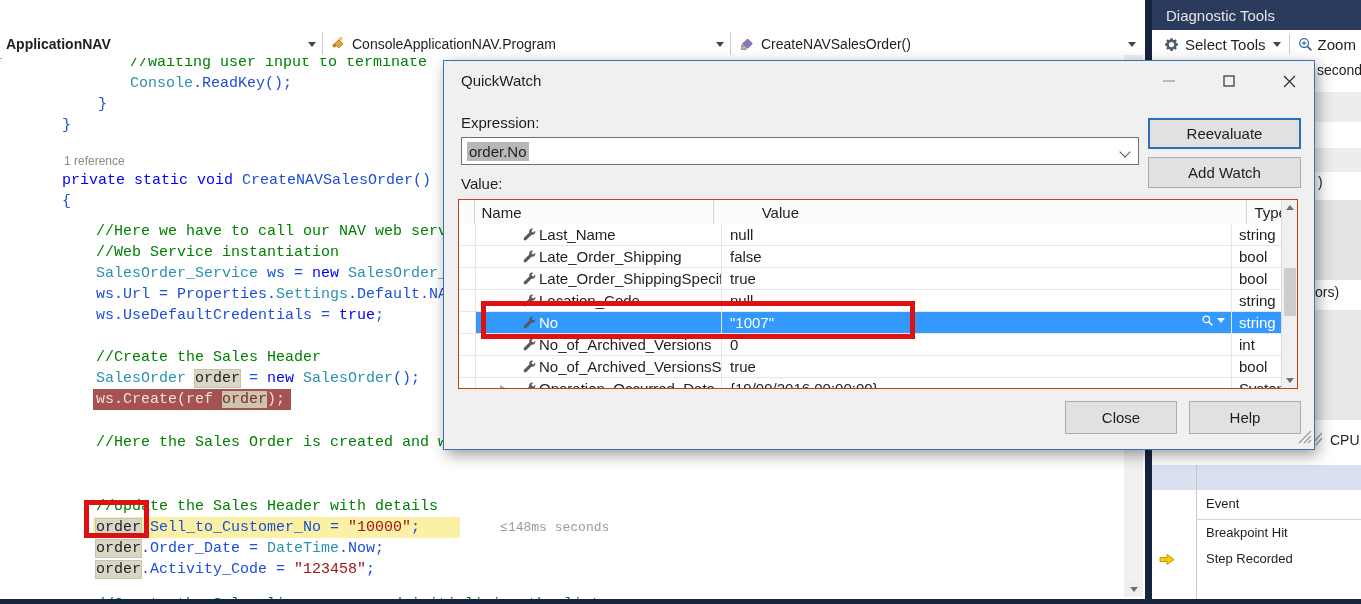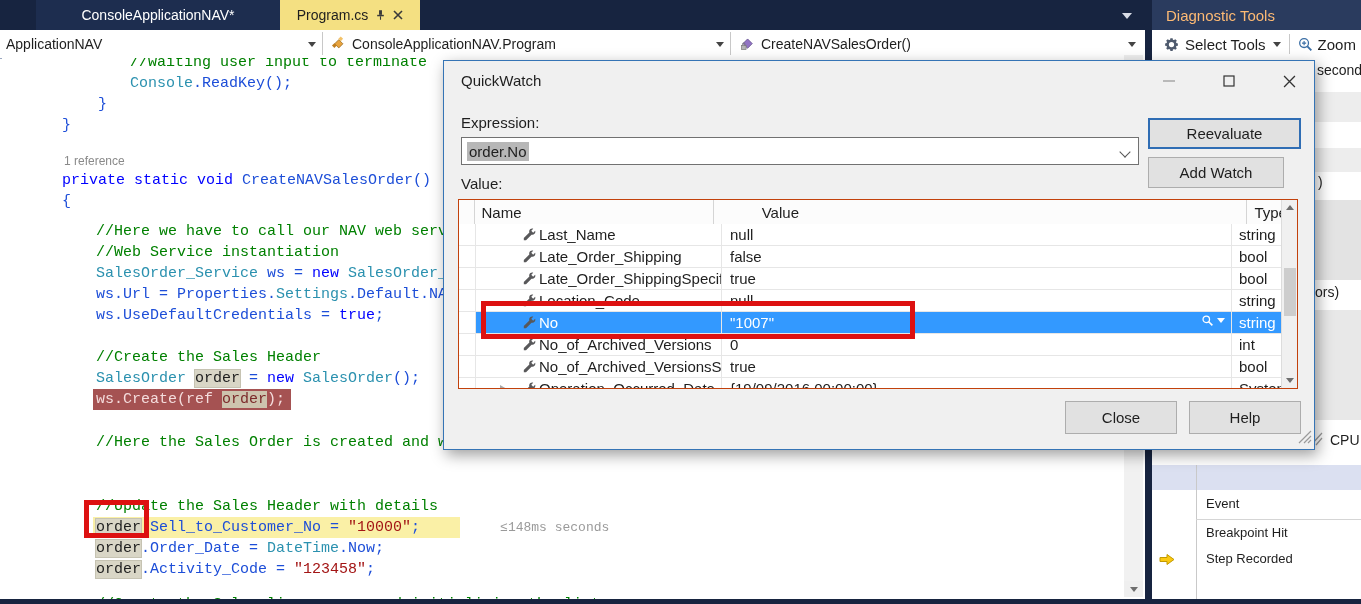--- a/index.html
+++ b/index.html
@@ -5,21 +5,21 @@
   html,body{margin:0;padding:0;background:#0e1a30;}
   .stage{position:relative;width:1361px;height:604px;overflow:hidden;background:#ffffff;
          font-family:"Liberation Sans","DejaVu Sans",sans-serif;color:#1e1e1e;}
   
   .tabbar{position:absolute;left:0;top:0;width:1152px;height:30px;background:#172440;}
   .tab{position:absolute;top:0;height:30px;display:flex;align-items:center;justify-content:center;font-size:14px;}
   .tab-project{left:36px;width:244px;background:#1d2d4f;color:#ffffff;}
   .tab-file{left:280px;width:140px;background:#f4e082;color:#1e1e1e;gap:7px;padding:0 6px;box-sizing:border-box;}
   .tab-caret{position:absolute;left:1122px;top:13px;width:0;height:0;
              border-left:5px solid transparent;border-right:5px solid transparent;border-top:6px solid #d8dce6;}
-  .diag-header{position:absolute;left:1152px;top:0;width:209px;height:30px;background:#2a3b5e;color:#fdba74;
+  .diag-header{position:absolute;left:1152px;top:0;width:209px;height:30px;background:#2a3b5e;color:#e5e5e5;
                font-size:15px;display:flex;align-items:center;padding-left:14px;box-sizing:border-box;}
   
   .crumbbar{position:absolute;left:0;top:30px;width:1145px;height:28px;background:#ffffff;border-bottom:1px solid #9aa7c0;
             font-size:14px;}
   .crumb-sec{position:absolute;top:0;height:27px;display:flex;align-items:center;}
   .crumb-sep{position:absolute;top:2px;width:1px;height:23px;background:#c8c8c8;}
   .caret-dn{width:0;height:0;border-left:4px solid transparent;border-right:4px solid transparent;border-top:5px solid #444;}
   
   .diag-toolbar{position:absolute;left:1152px;top:30px;width:209px;height:28px;background:#ffffff;
                 border-bottom:1px solid #c9c9c9;font-size:15px;display:flex;align-items:center;overflow:hidden;}
@@ -88,47 +88,26 @@
   .redbox{position:absolute;border:5px solid #dd1111;z-index:50;background:transparent;}
   .box-no{left:481px;top:301px;width:424px;height:28px;}
   .box-order{left:84px;top:500px;width:55px;height:28px;}
   .icon{display:inline-flex;align-items:center;justify-content:center;}
 </style>
 </head>
 <body>
 
 <div class="stage">
 
-  <div class="tabbar">
-    <div class="tab tab-project">
-      <span>ConsoleApplicationNAV*</span>
-    </div>
-    <div class="tab tab-file">
-      <span>Program.cs</span>
-      <span class="icon">
-          <svg width="11" height="12" viewBox="0 0 12 12">
-            <rect x="4.4" y="0.8" width="3.2" height="5" fill="#3a3a3a"></rect>
-            <rect x="2.4" y="5.8" width="7.2" height="1.6" fill="#3a3a3a"></rect>
-            <rect x="5.4" y="7.4" width="1.2" height="3.8" fill="#3a3a3a"></rect>
-          </svg>
-        </span>
-      <span class="icon">
-          <svg width="10" height="10" viewBox="0 0 10 10">
-            <path stroke="#3a3a3a" stroke-width="1.6" d="M1 1l8 8M9 1L1 9"></path>
-          </svg>
-        </span>
-    </div>
-    <span class="tab-caret"></span>
-  </div>
   <div class="diag-header">
     <span>Diagnostic Tools</span>
   </div>
 
   <div class="crumbbar">
-    <div class="crumb-sec" style="left:6px;">
+    <div class="crumb-sec" style="left:6px;font-weight:bold;">
       <span>ApplicationNAV</span>
     </div>
     <span class="caret-dn" style="position:absolute;left:308px;top:12px;"></span>
     <div class="crumb-sep" style="left:322px;"></div>
     <div class="crumb-sec" style="left:331px;gap:6px;">
       <span class="icon">
           <svg width="15" height="15" viewBox="0 0 16 16">
             <rect x="5.2" y="5.2" width="6.2" height="6.2" transform="rotate(45 8.3 8.3)" fill="#e8a33d" stroke="#9a6b1f" stroke-width="0.8"></rect>
             <rect x="1.8" y="8.4" width="3.6" height="3.6" transform="rotate(45 3.6 10.2)" fill="#c17f1f"></rect>
             <rect x="8.6" y="1.2" width="3.6" height="3.6" transform="rotate(45 10.4 3)" fill="#f3c268"></rect>
@@ -250,21 +229,21 @@
       </span>
 
     <span class="qw-label" style="top:53px;">Expression:</span>
     <div class="combo">
       <span class="selbg">order.No</span>
       <span class="combo-chev"></span>
     </div>
     <button class="qw-btn focus" style="left:704px;top:57px;width:153px;height:31px;">
         <span>Reevaluate</span>
       </button>
-    <button class="qw-btn" style="left:704px;top:96px;width:136px;height:31px;">
+    <button class="qw-btn" style="left:704px;top:96px;width:153px;height:31px;">
         <span>Add Watch</span>
       </button>
 
     <span class="qw-label" style="top:114px;">Value:</span>
 
     <div class="qw-table">
       <div class="qw-head">
         <div class="h h-gut"></div>
         <div class="h h-name">Name</div>
         <div class="h h-value">Value</div>

